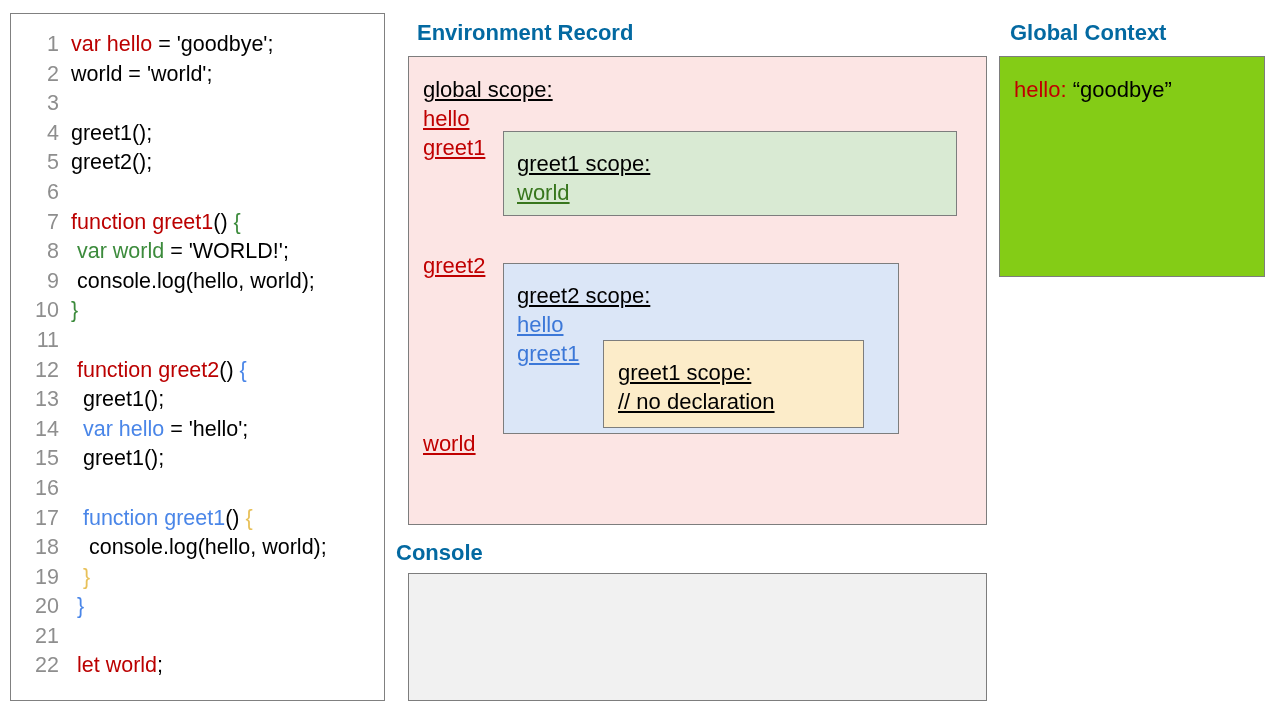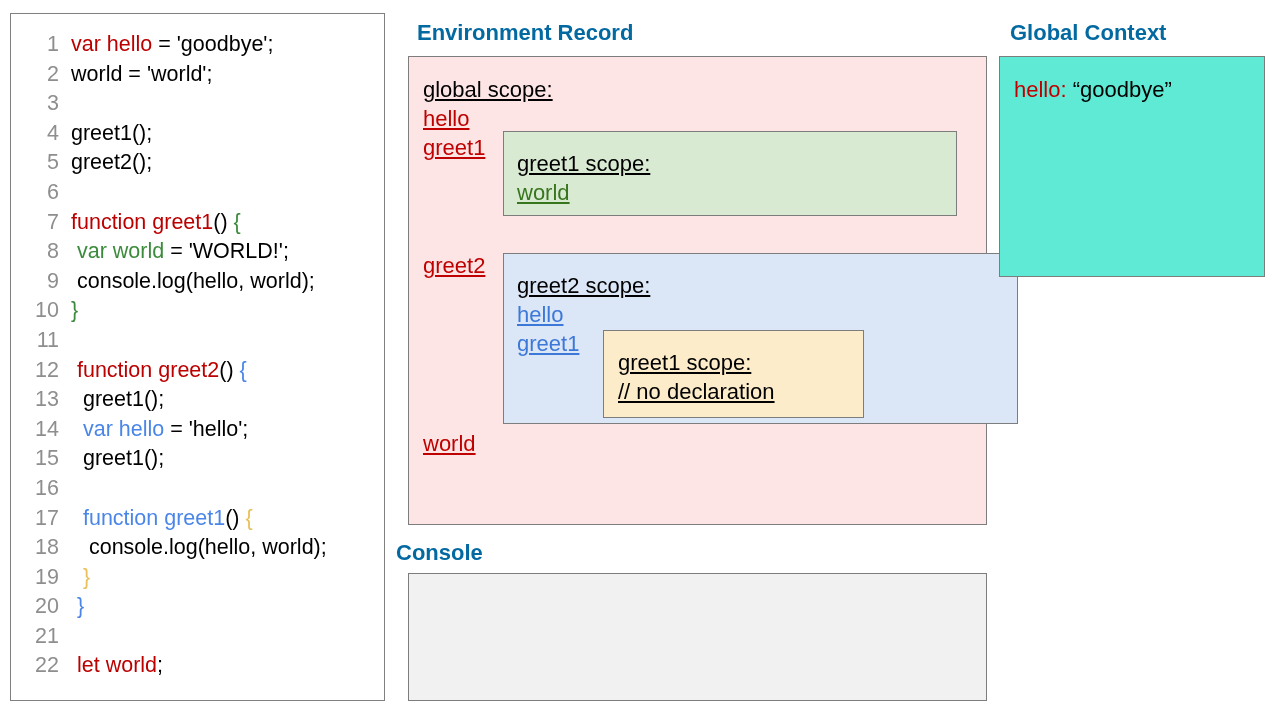--- a/index.html
+++ b/index.html
@@ -109,22 +109,22 @@
     width: 454px; height: 85px;
     background: #d9ead3;
     border: 1px solid #7d7d7d;
   }
   #greet1-scope-head { position: absolute; left: 13px; top: 17px; }
   #greet1-var-world  { position: absolute; left: 13px; top: 46px; }
 
   
   #greet2-scope-box {
     position: absolute;
-    left: 94px; top: 196px;
-    width: 515px; height: 171px;
+    left: 94px; top: 206px;
+    width: 396px; height: 171px;
     background: #dbe6f7;
     border: 1px solid #7d7d7d;
     padding-left: 44px;
   }
   #greet2-scope-head { position: absolute; left: 13px; top: 17px; }
   #greet2-var-hello  { position: absolute; left: 13px; top: 46px; }
   #greet2-var-greet1 { position: absolute; left: 13px; top: 75px; }
 
   
   #greet1-inner-box {
@@ -135,21 +135,21 @@
     border: 1px solid #7d7d7d;
   }
   #greet1-inner-head { position: absolute; left: 14px; top: 17px; }
   #greet1-inner-note { position: absolute; left: 14px; top: 46px; }
 
   
   #gc-box {
     position: absolute;
     left: 999px; top: 56px;
     width: 266px; height: 221px;
-    background: #5eead4;
+    background: #84cc16;
     border: 1px solid #7d7d7d;
   }
   #gc-entry {
     position: absolute;
     left: 14px; top: 18px;
     font-size: 22px;
     line-height: 29px;
     white-space: nowrap;
     color: #000000;
   }

